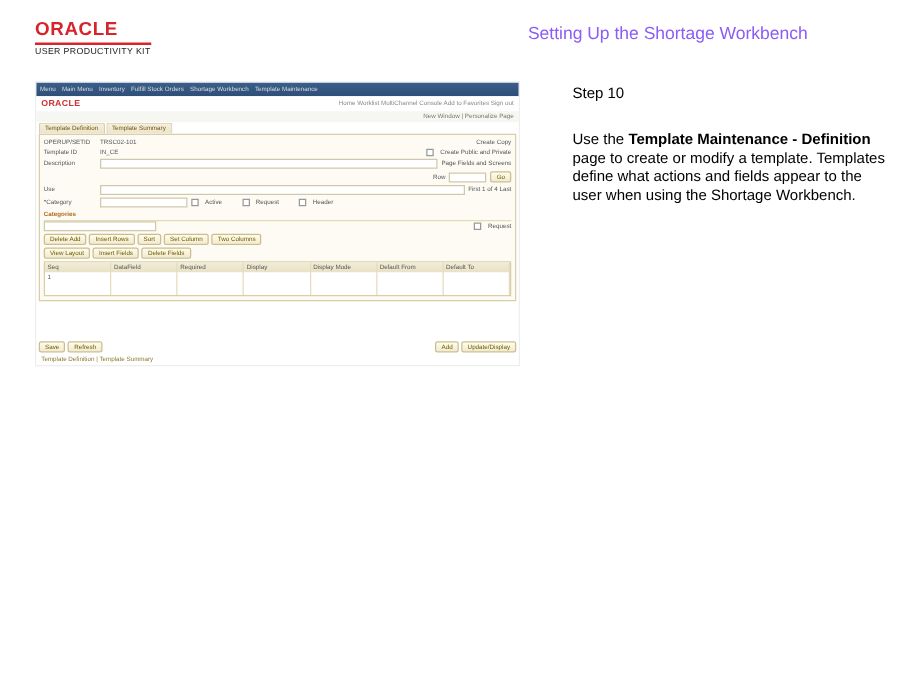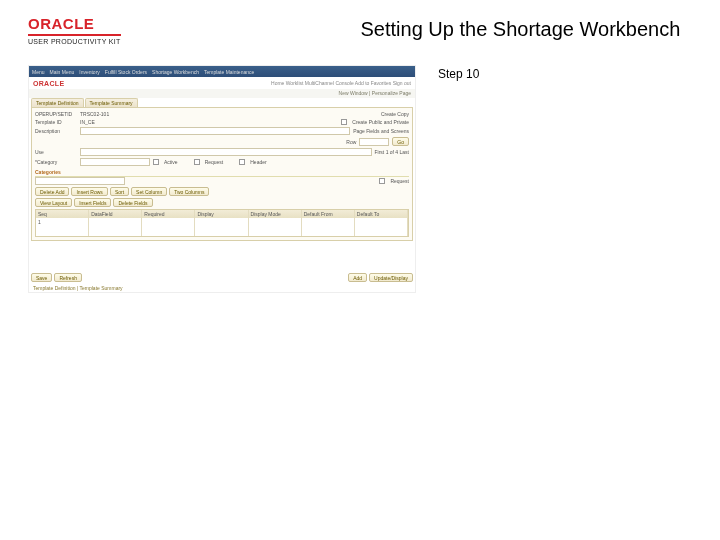--- a/index.html
+++ b/index.html
@@ -30,31 +30,32 @@
   }
   .logo-upk {
     font-size: 7px;
     color: #222;
     border-top: 2px solid #d8232a;
     display: inline-block;
     padding-top: 2px;
     letter-spacing: 0.3px;
   }
   .header-title {
-    font-size: 20px;
-    color: #000000;
+    font-size: 14px;
+    color: #8b5cf6;
     flex: 1;
-    text-align: left;
+    text-align: center;
     padding-left: 240px;
     padding-top: 2px;
   }
   .content-row {
     display: flex;
     gap: 22px;
     align-items: flex-start;
+    justify-content: space-between;
   }
   .screenshot {
     width: 388px;
     height: 228px;
     background: #fff;
     border: 1px solid #eee;
     font-size: 5px;
     color: #555;
     overflow: hidden;
     position: relative;
@@ -290,16 +291,19 @@
         <div class="shot-footer-r">
           <span class="btn">Add</span>
           <span class="btn">Update/Display</span>
         </div>
       </div>
       <div class="date-line">Template Definition | Template Summary</div>
     </div>
 
     <div class="side-text">
       <div class="step-label">Step 10</div>
+      <p>
+        <span>Use the </span><b>Template Maintenance - Definition</b><span> page to create or modify a template. Templates define what actions and fields appear to the user when using the Shortage Workbench.</span>
+      </p>
     </div>
 
   </div>
 </div>
 
 </body></html>

